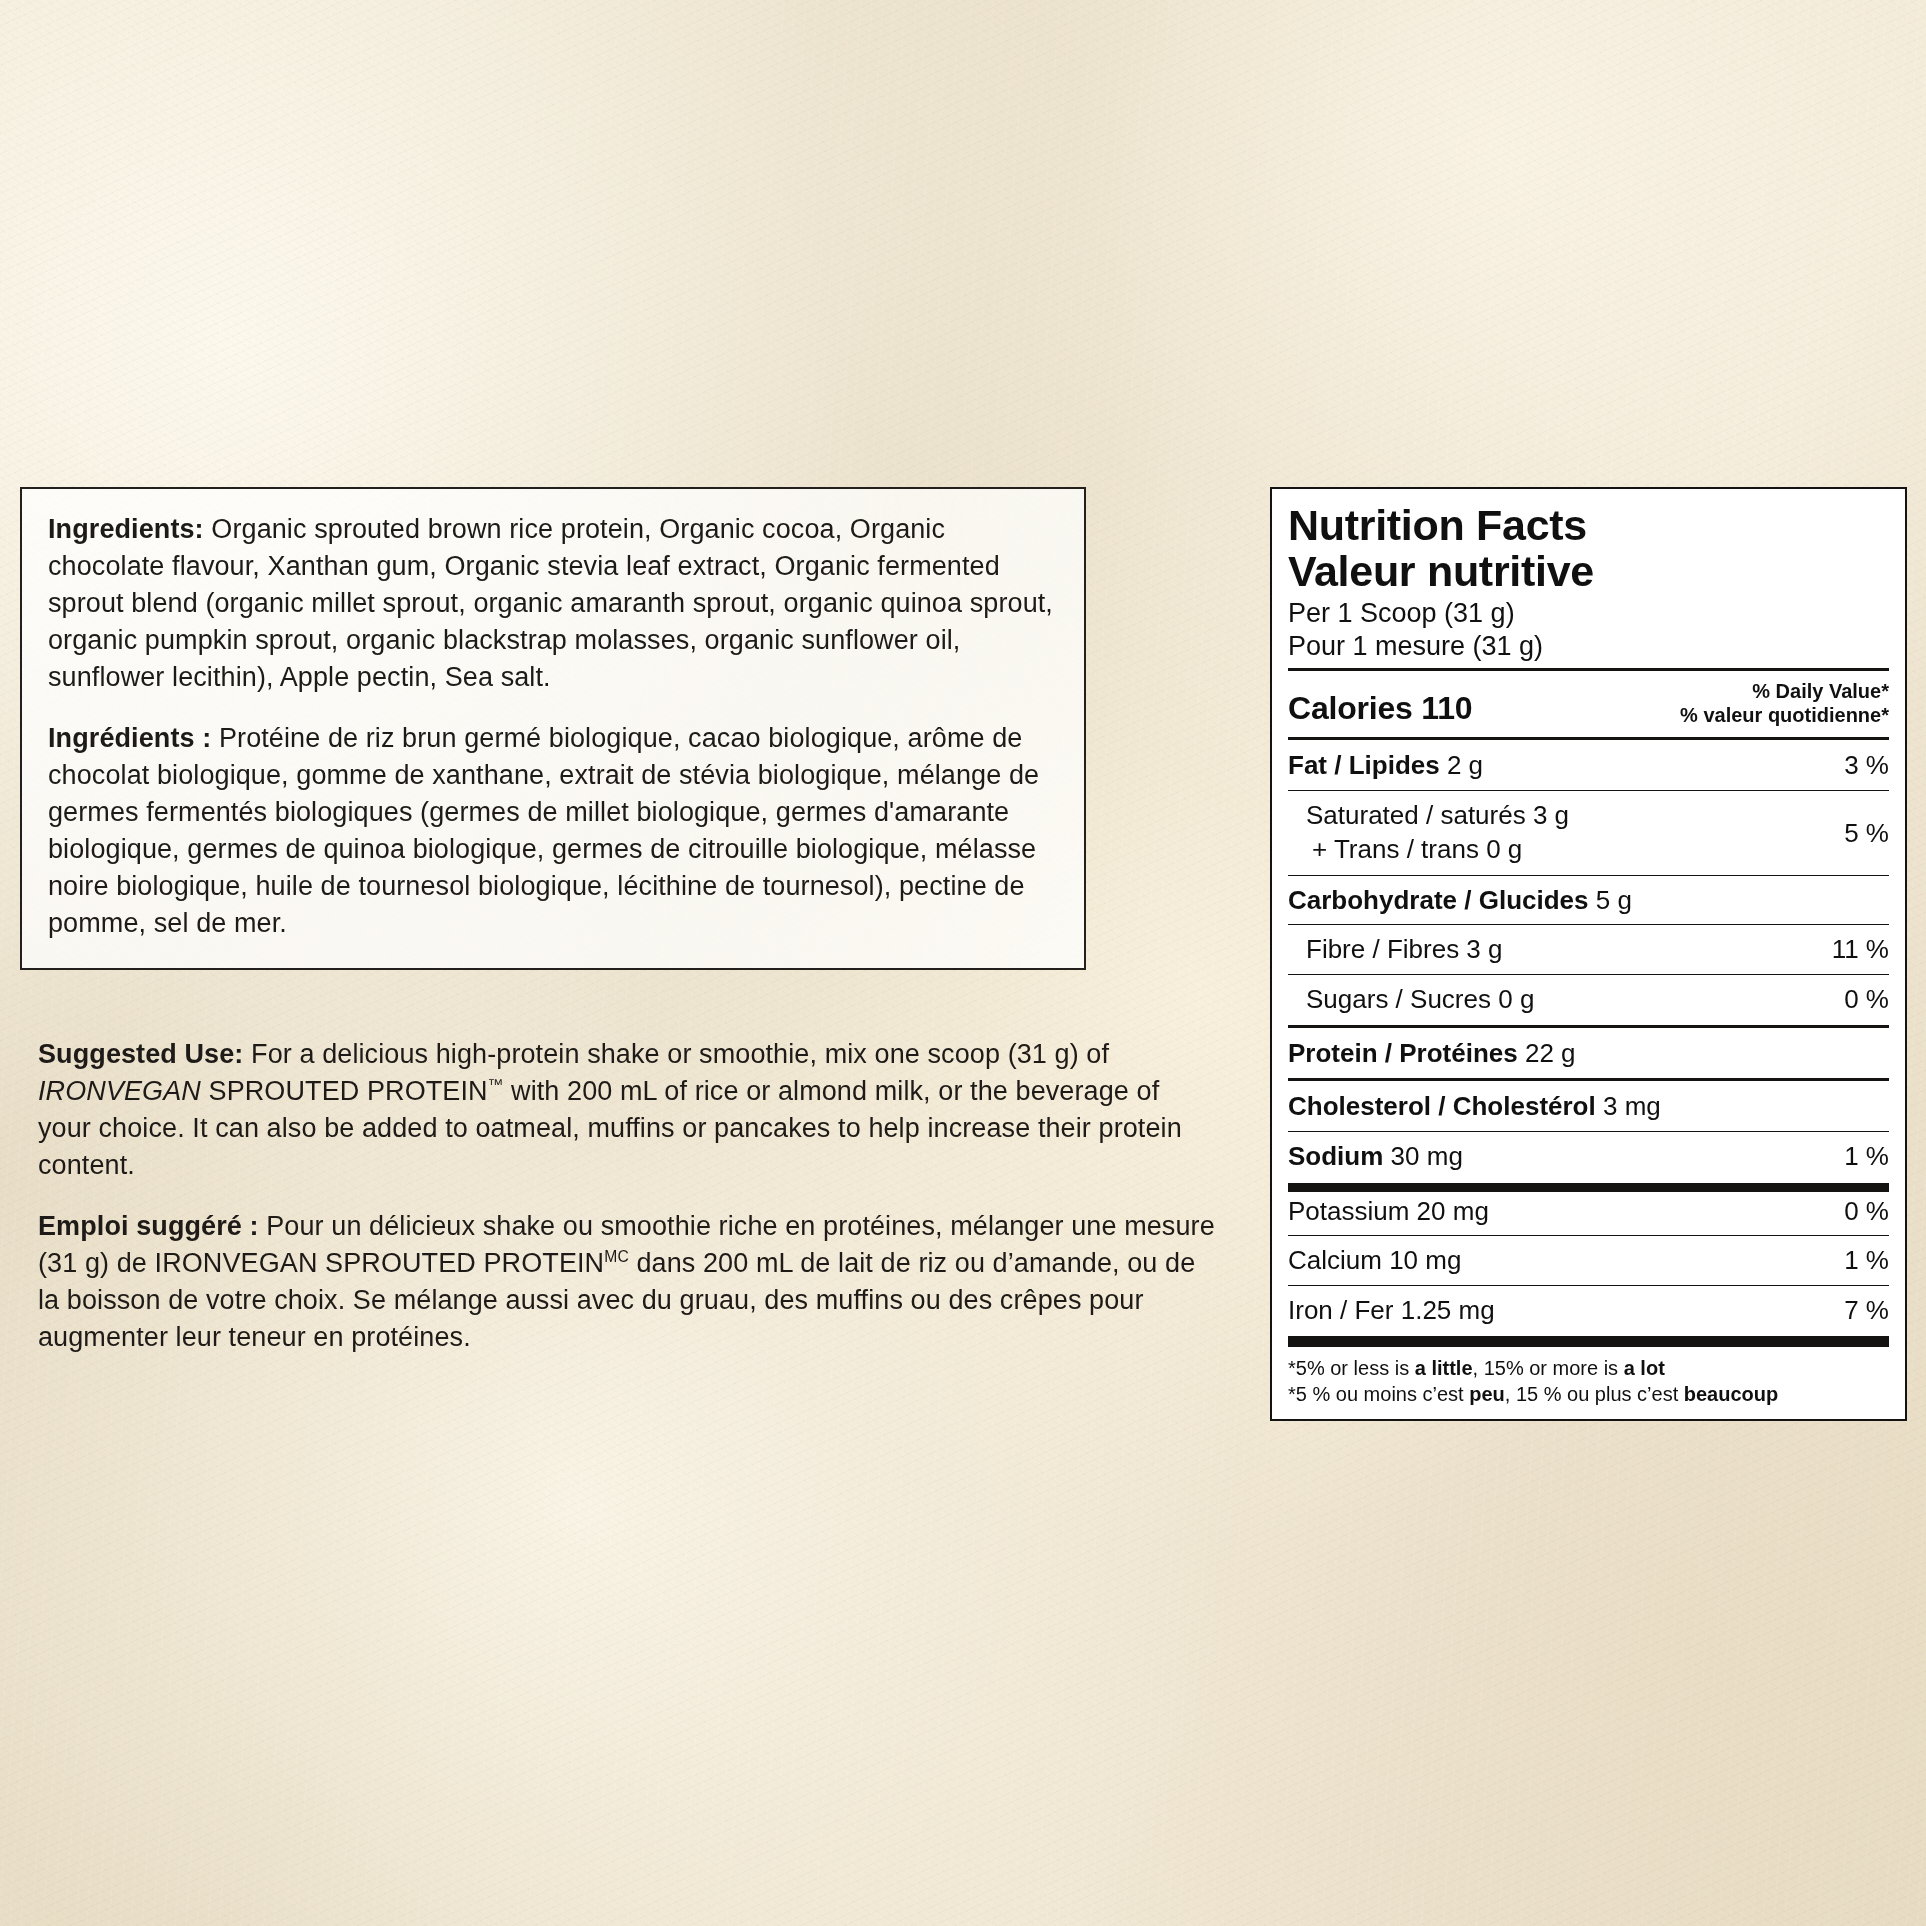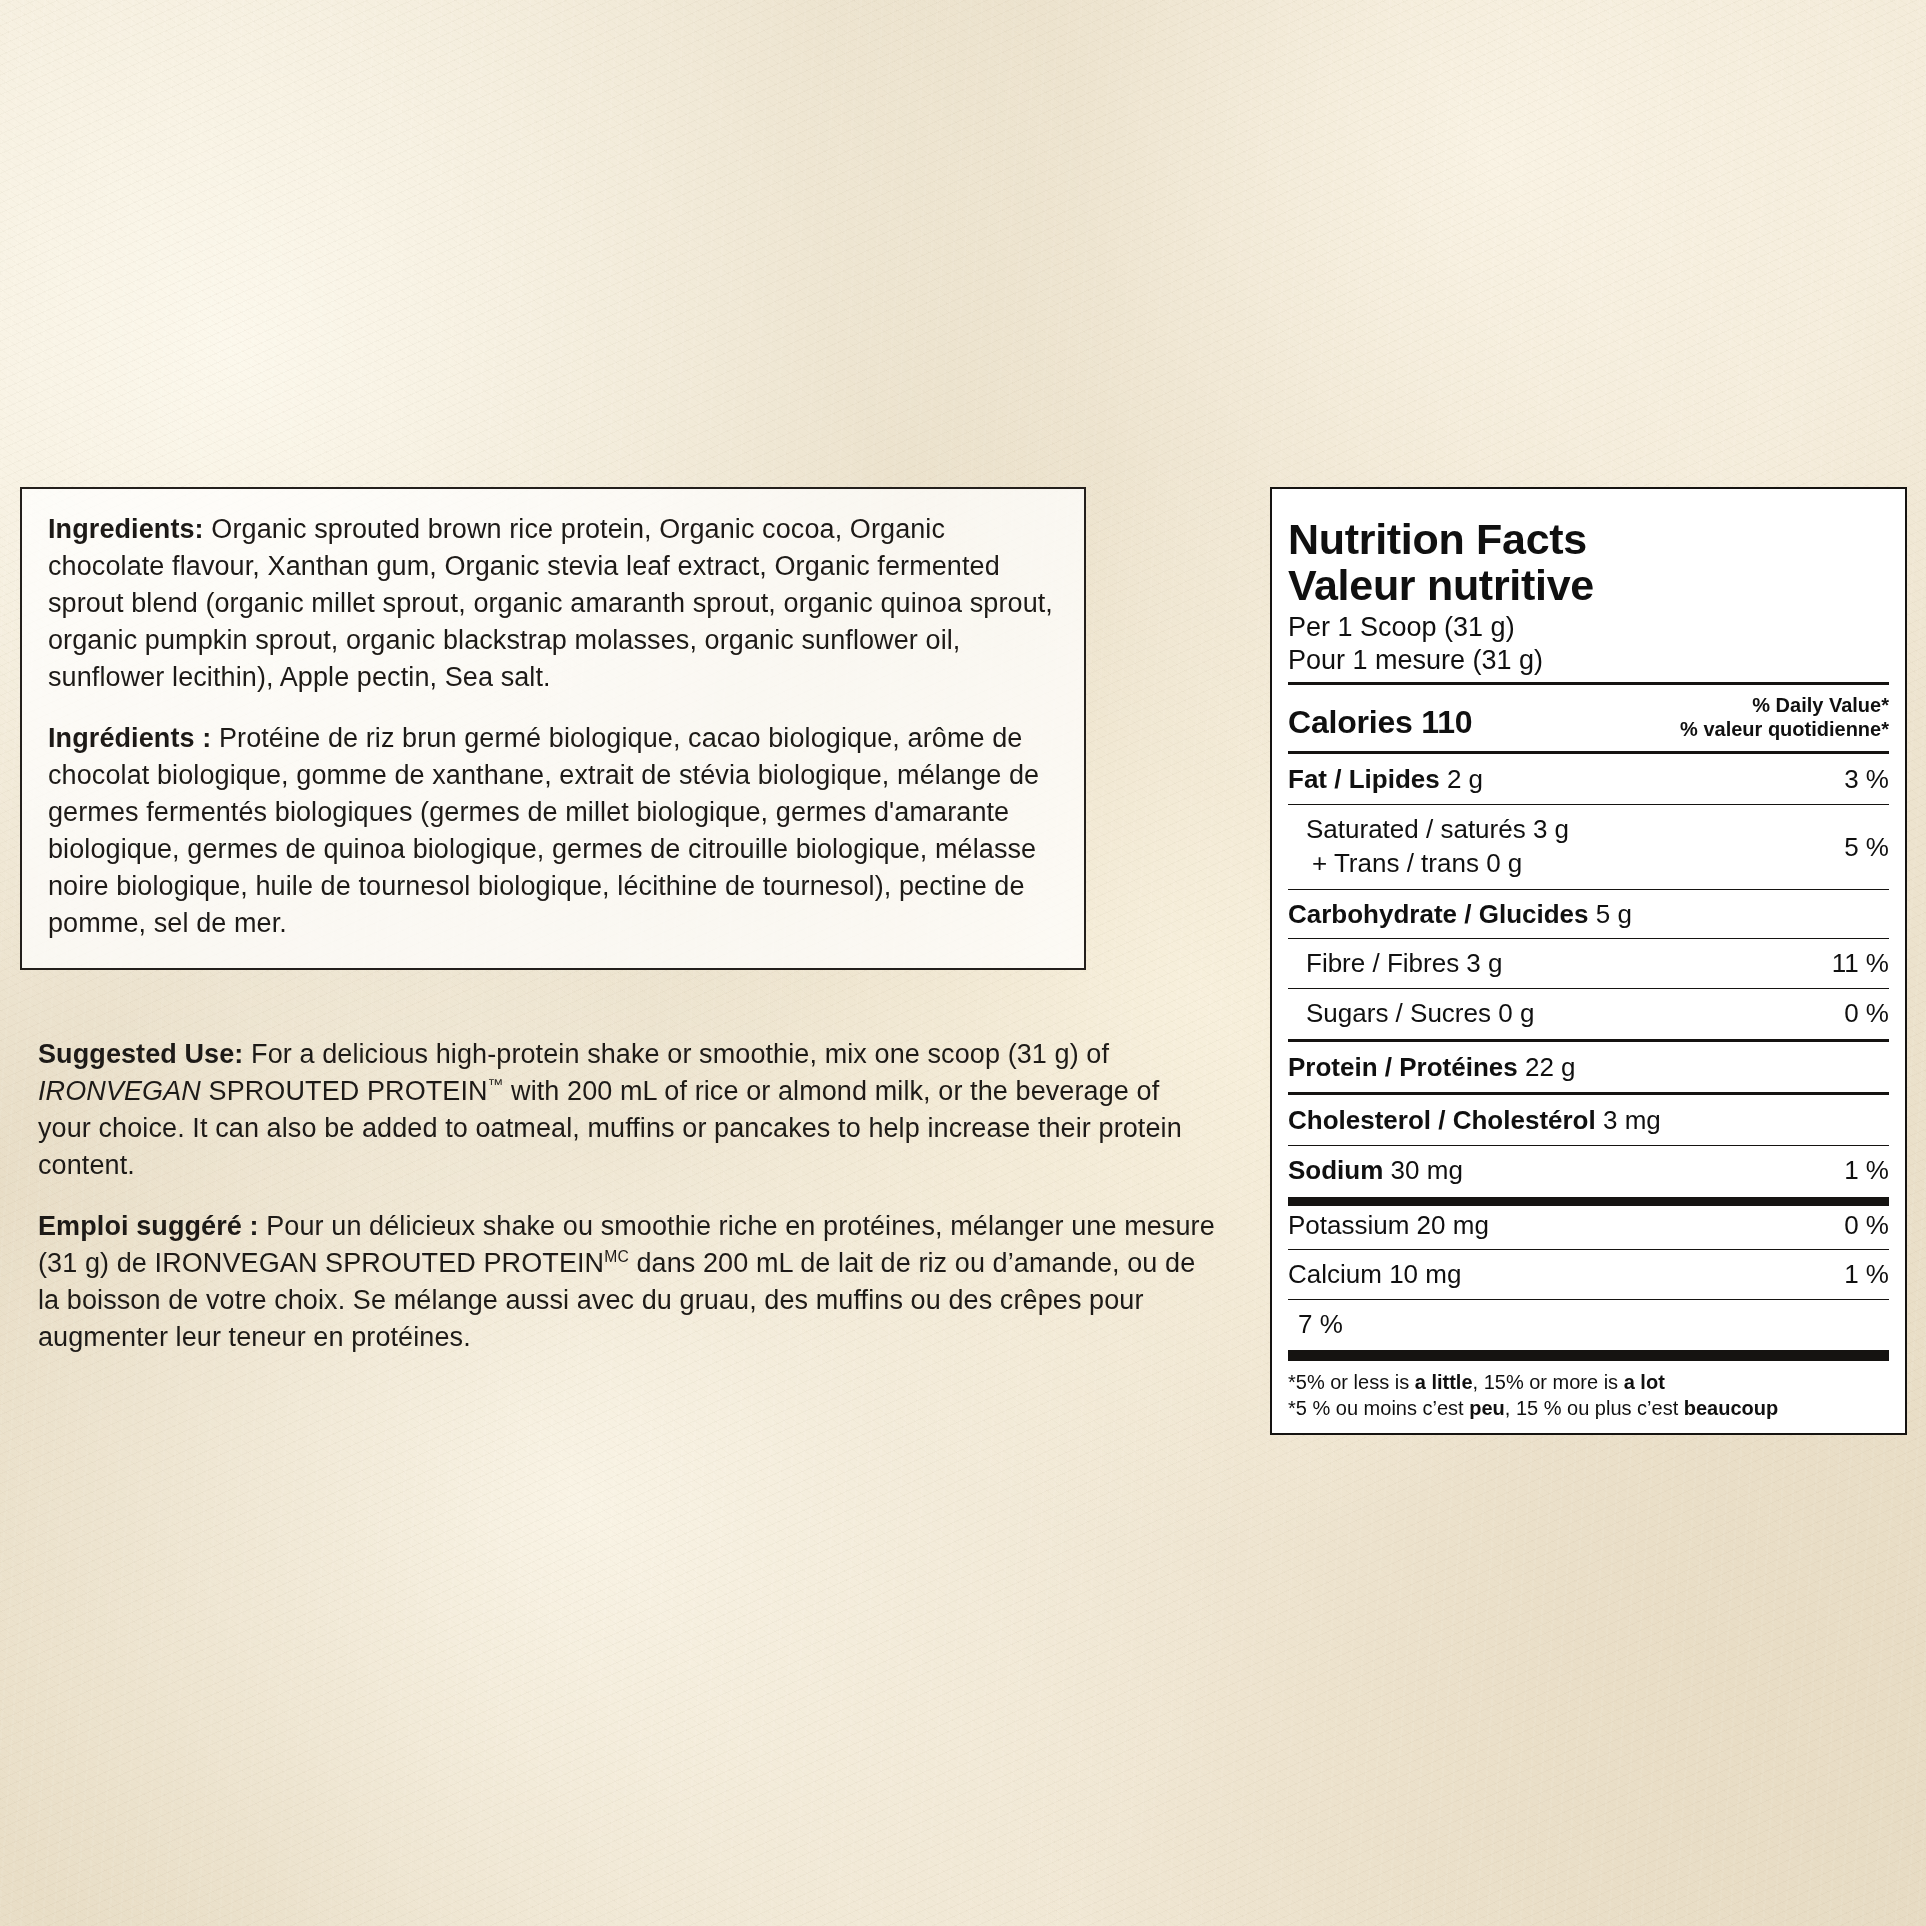--- a/index.html
+++ b/index.html
@@ -71,21 +71,21 @@
 
   
   .nf {
     position: absolute;
     left: 1270px;
     top: 487px;
     width: 637px;
     box-sizing: border-box;
     border: 2px solid #151311;
     background: #ffffff;
-    padding: 28px 16px 12px 16px;
+    padding: 14px 16px 12px 16px;
     color: #101010;
     font-size: 24px;
     line-height: 1.18;
   }
   .nf-title {
     font-size: 43px;
     font-weight: bold;
     letter-spacing: -0.3px;
     line-height: 1.05;
   }
@@ -268,20 +268,21 @@
   <div class="rule-thin"></div>
 
   <div class="nf-row">
     <div class="name">Calcium 10 mg</div>
     <div class="val">1 %</div>
   </div>
 
   <div class="rule-thin"></div>
 
   <div class="nf-row">
+    <div class="name">Iron / Fer 1.25 mg</div>
     <div class="val">7 %</div>
   </div>
 
   <div class="rule-thick2"></div>
 
   <div class="footnotes">
     <div><span>*5% or less is </span><b>a little</b><span>, 15% or more is </span><b>a lot</b></div>
     <div><span>*5 % ou moins c’est </span><b>peu</b><span>, 15 % ou plus c’est </span><b>beaucoup</b></div>
   </div>
 </div>

